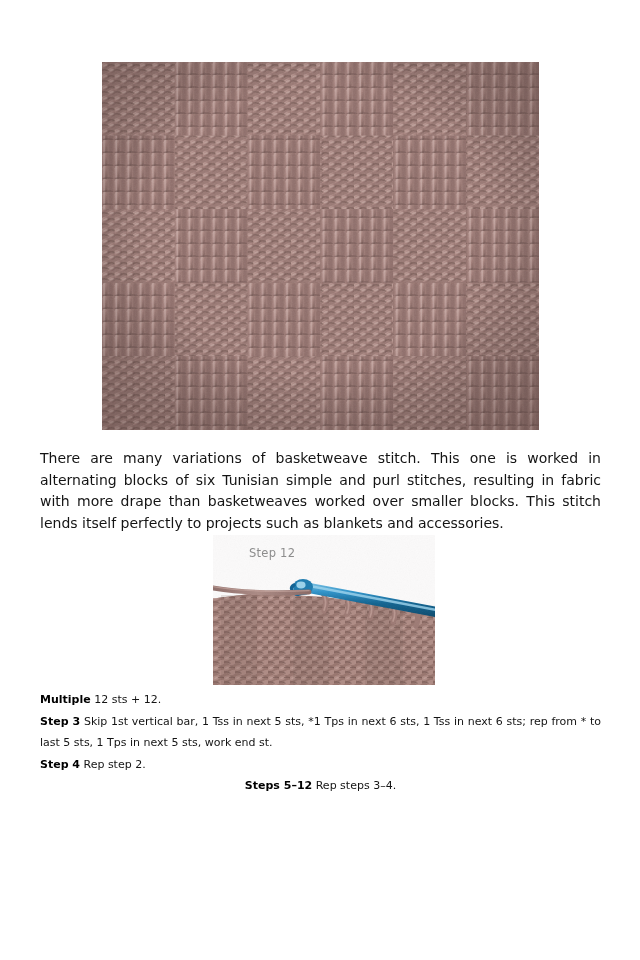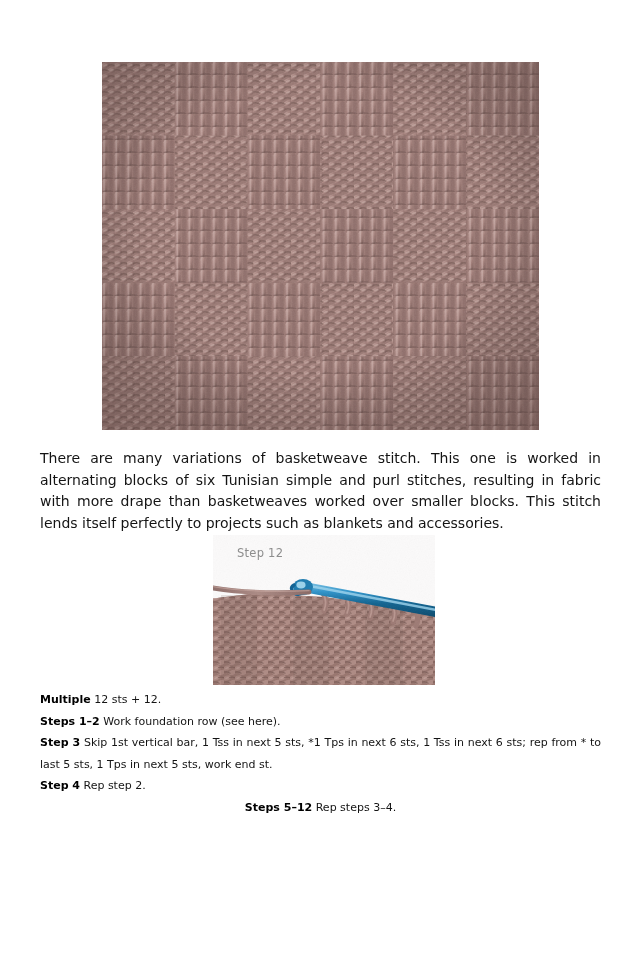--- a/index.html
+++ b/index.html
@@ -61,21 +61,21 @@
   }
   .step-canvas {
     position: absolute;
     left: 0; top: 0;
     width: 222px;
     height: 150px;
     display: block;
   }
   .step-caption {
     position: absolute;
-    left: 24px;
+    left: 36px;
     top: 11px;
     font-size: 11.5px;
     letter-spacing: 0.25px;
     color: #8d8d8d;
     font-family: "DejaVu Sans", sans-serif;
   }
 
   
   .instructions {
     position: absolute;
@@ -262,23 +262,20 @@
   </svg>
 
   <span class="step-caption">Step 12</span>
 </div>
 
 <div class="instructions">
   <p class="instruction-line">
     <span class="instruction-label">Multiple</span><span> 12 sts + 12.</span>
   </p>
   <p class="instruction-line">
-    <span class="instruction-label">Steps 1–2</span><span> Work foundation row (see here).</span>
-  </p>
-  <p class="instruction-line">
     <span class="instruction-label">Step 3</span><span> Skip 1st vertical bar, 1 Tss in next 5 sts, *1 Tps in next 6 sts, 1 Tss in next 6 sts; rep from * to last 5 sts, 1 Tps in next 5 sts, work end st.</span>
   </p>
   <p class="instruction-line">
     <span class="instruction-label">Step 4</span><span> Rep step 2.</span>
   </p>
   <p class="instruction-line">
     <span class="instruction-label">Steps 5–12</span><span> Rep steps 3–4.</span>
   </p>
 </div>
 

